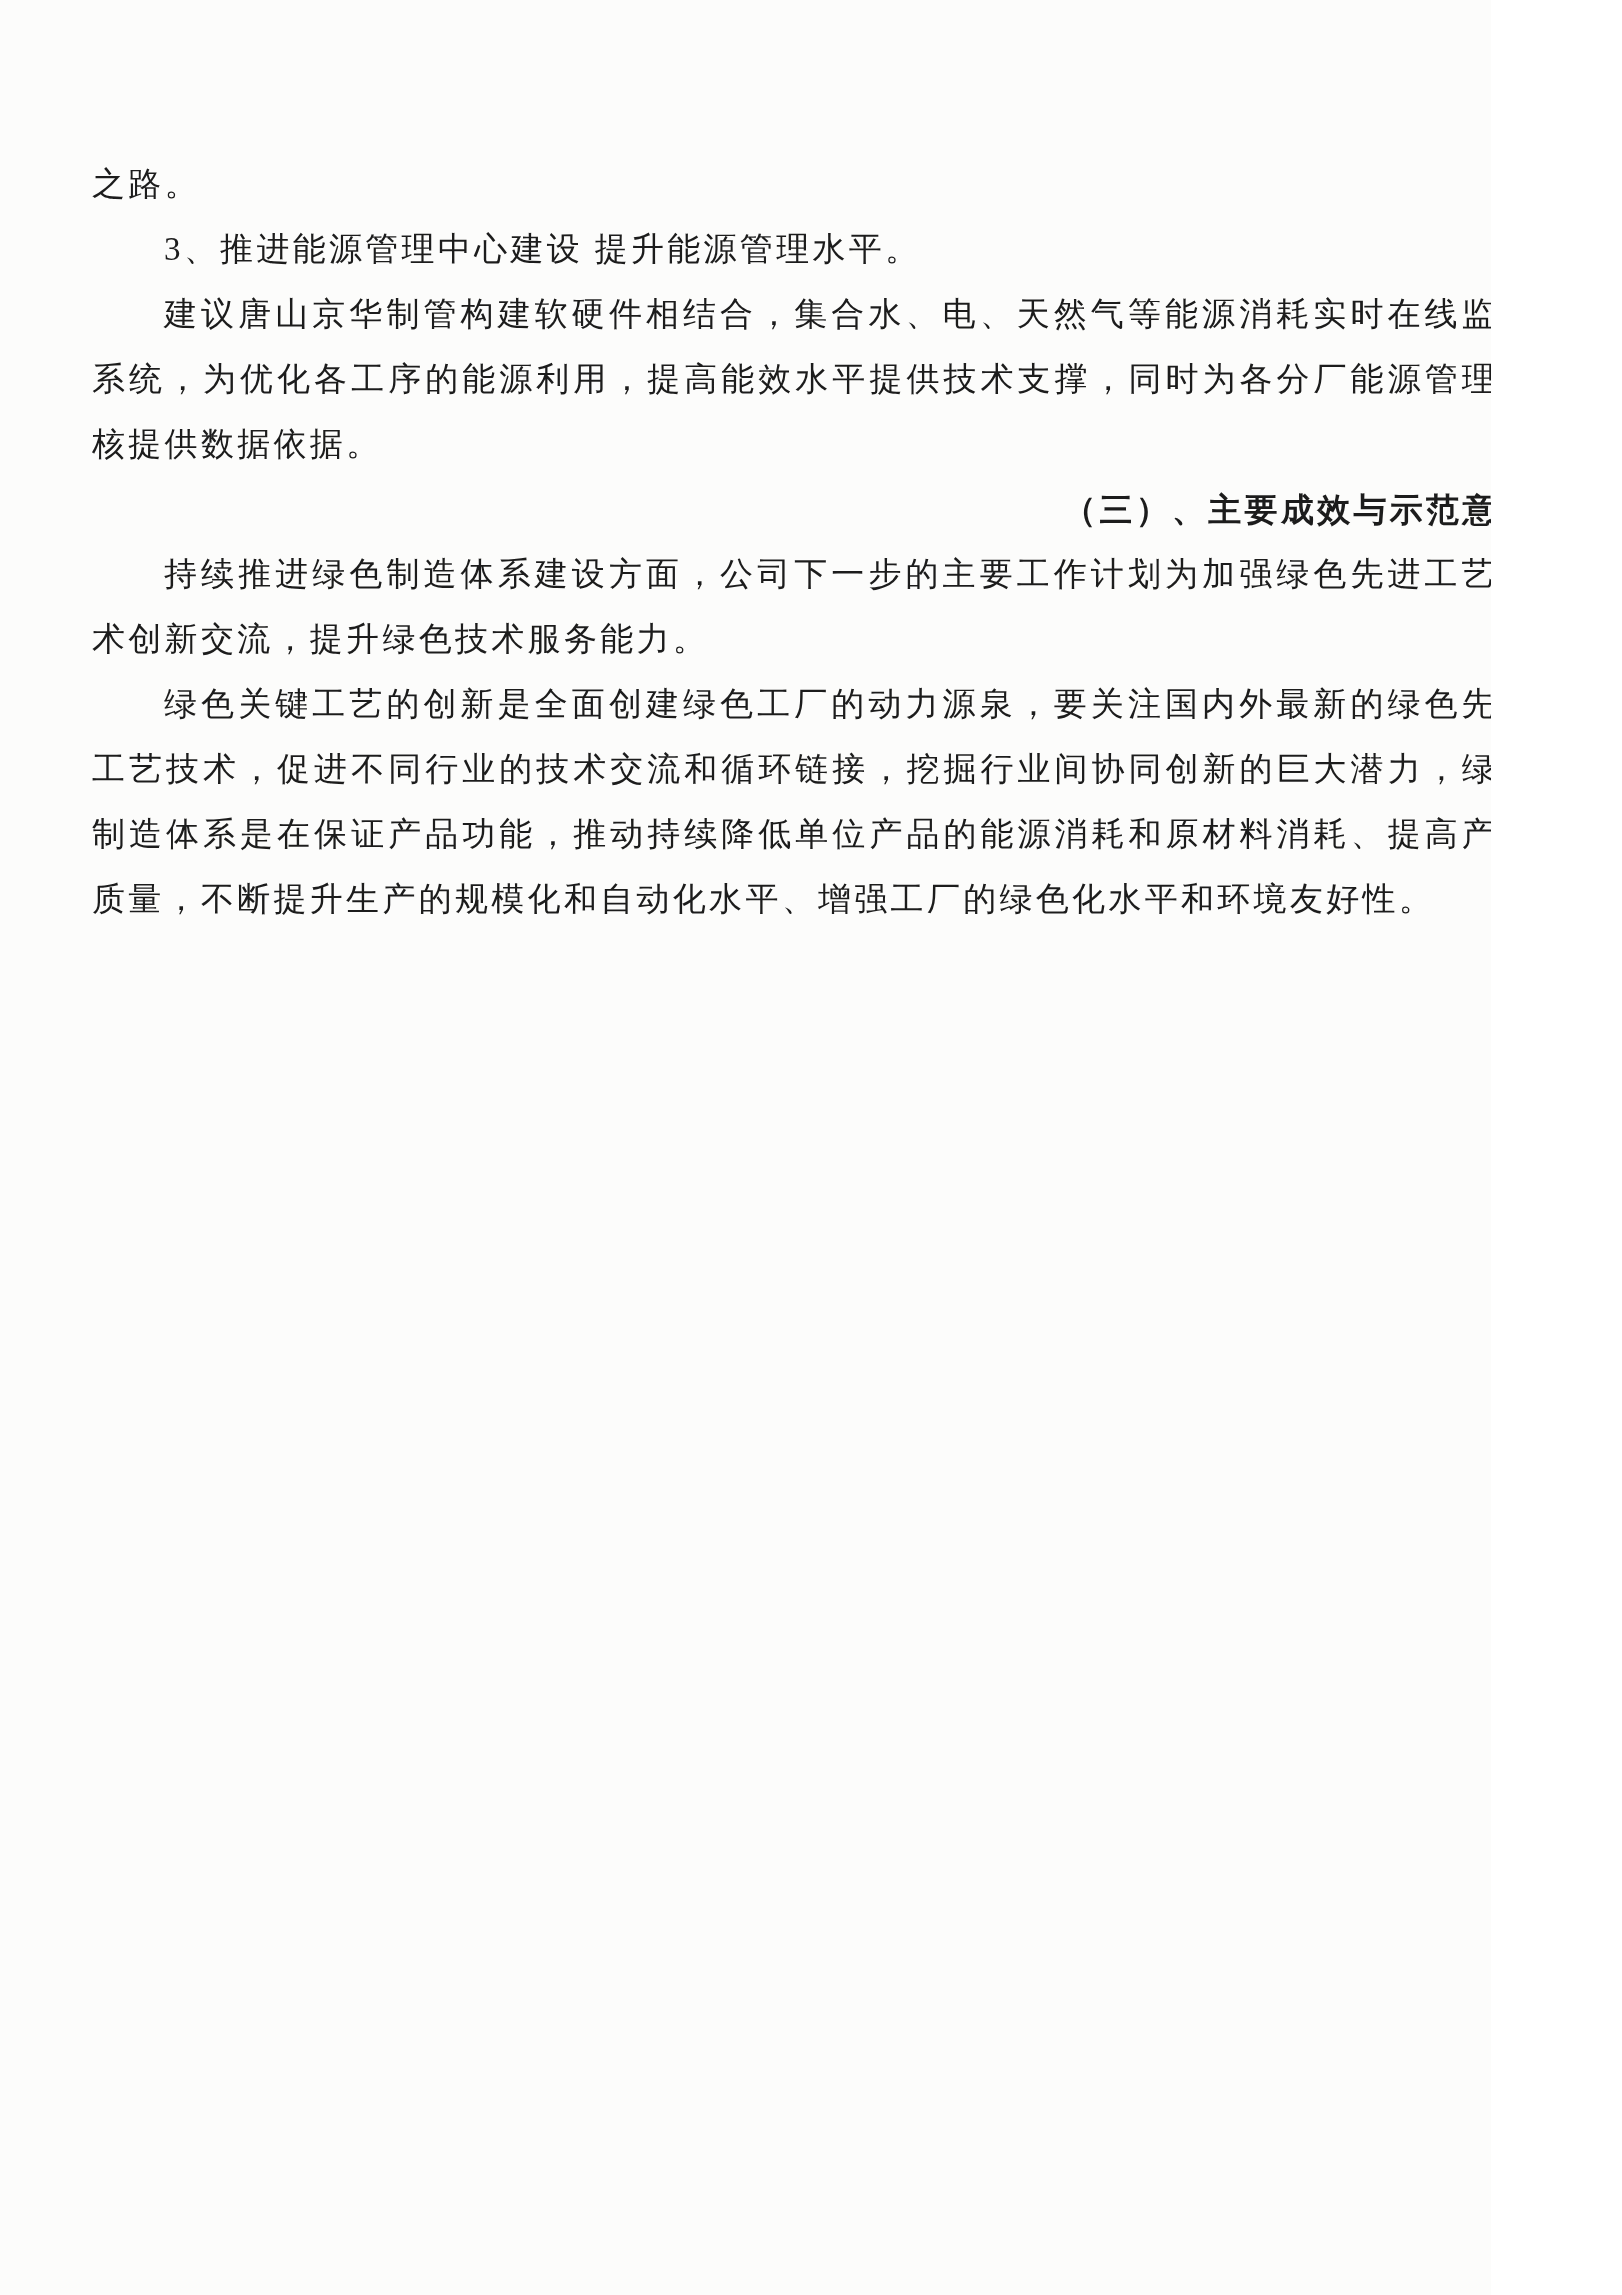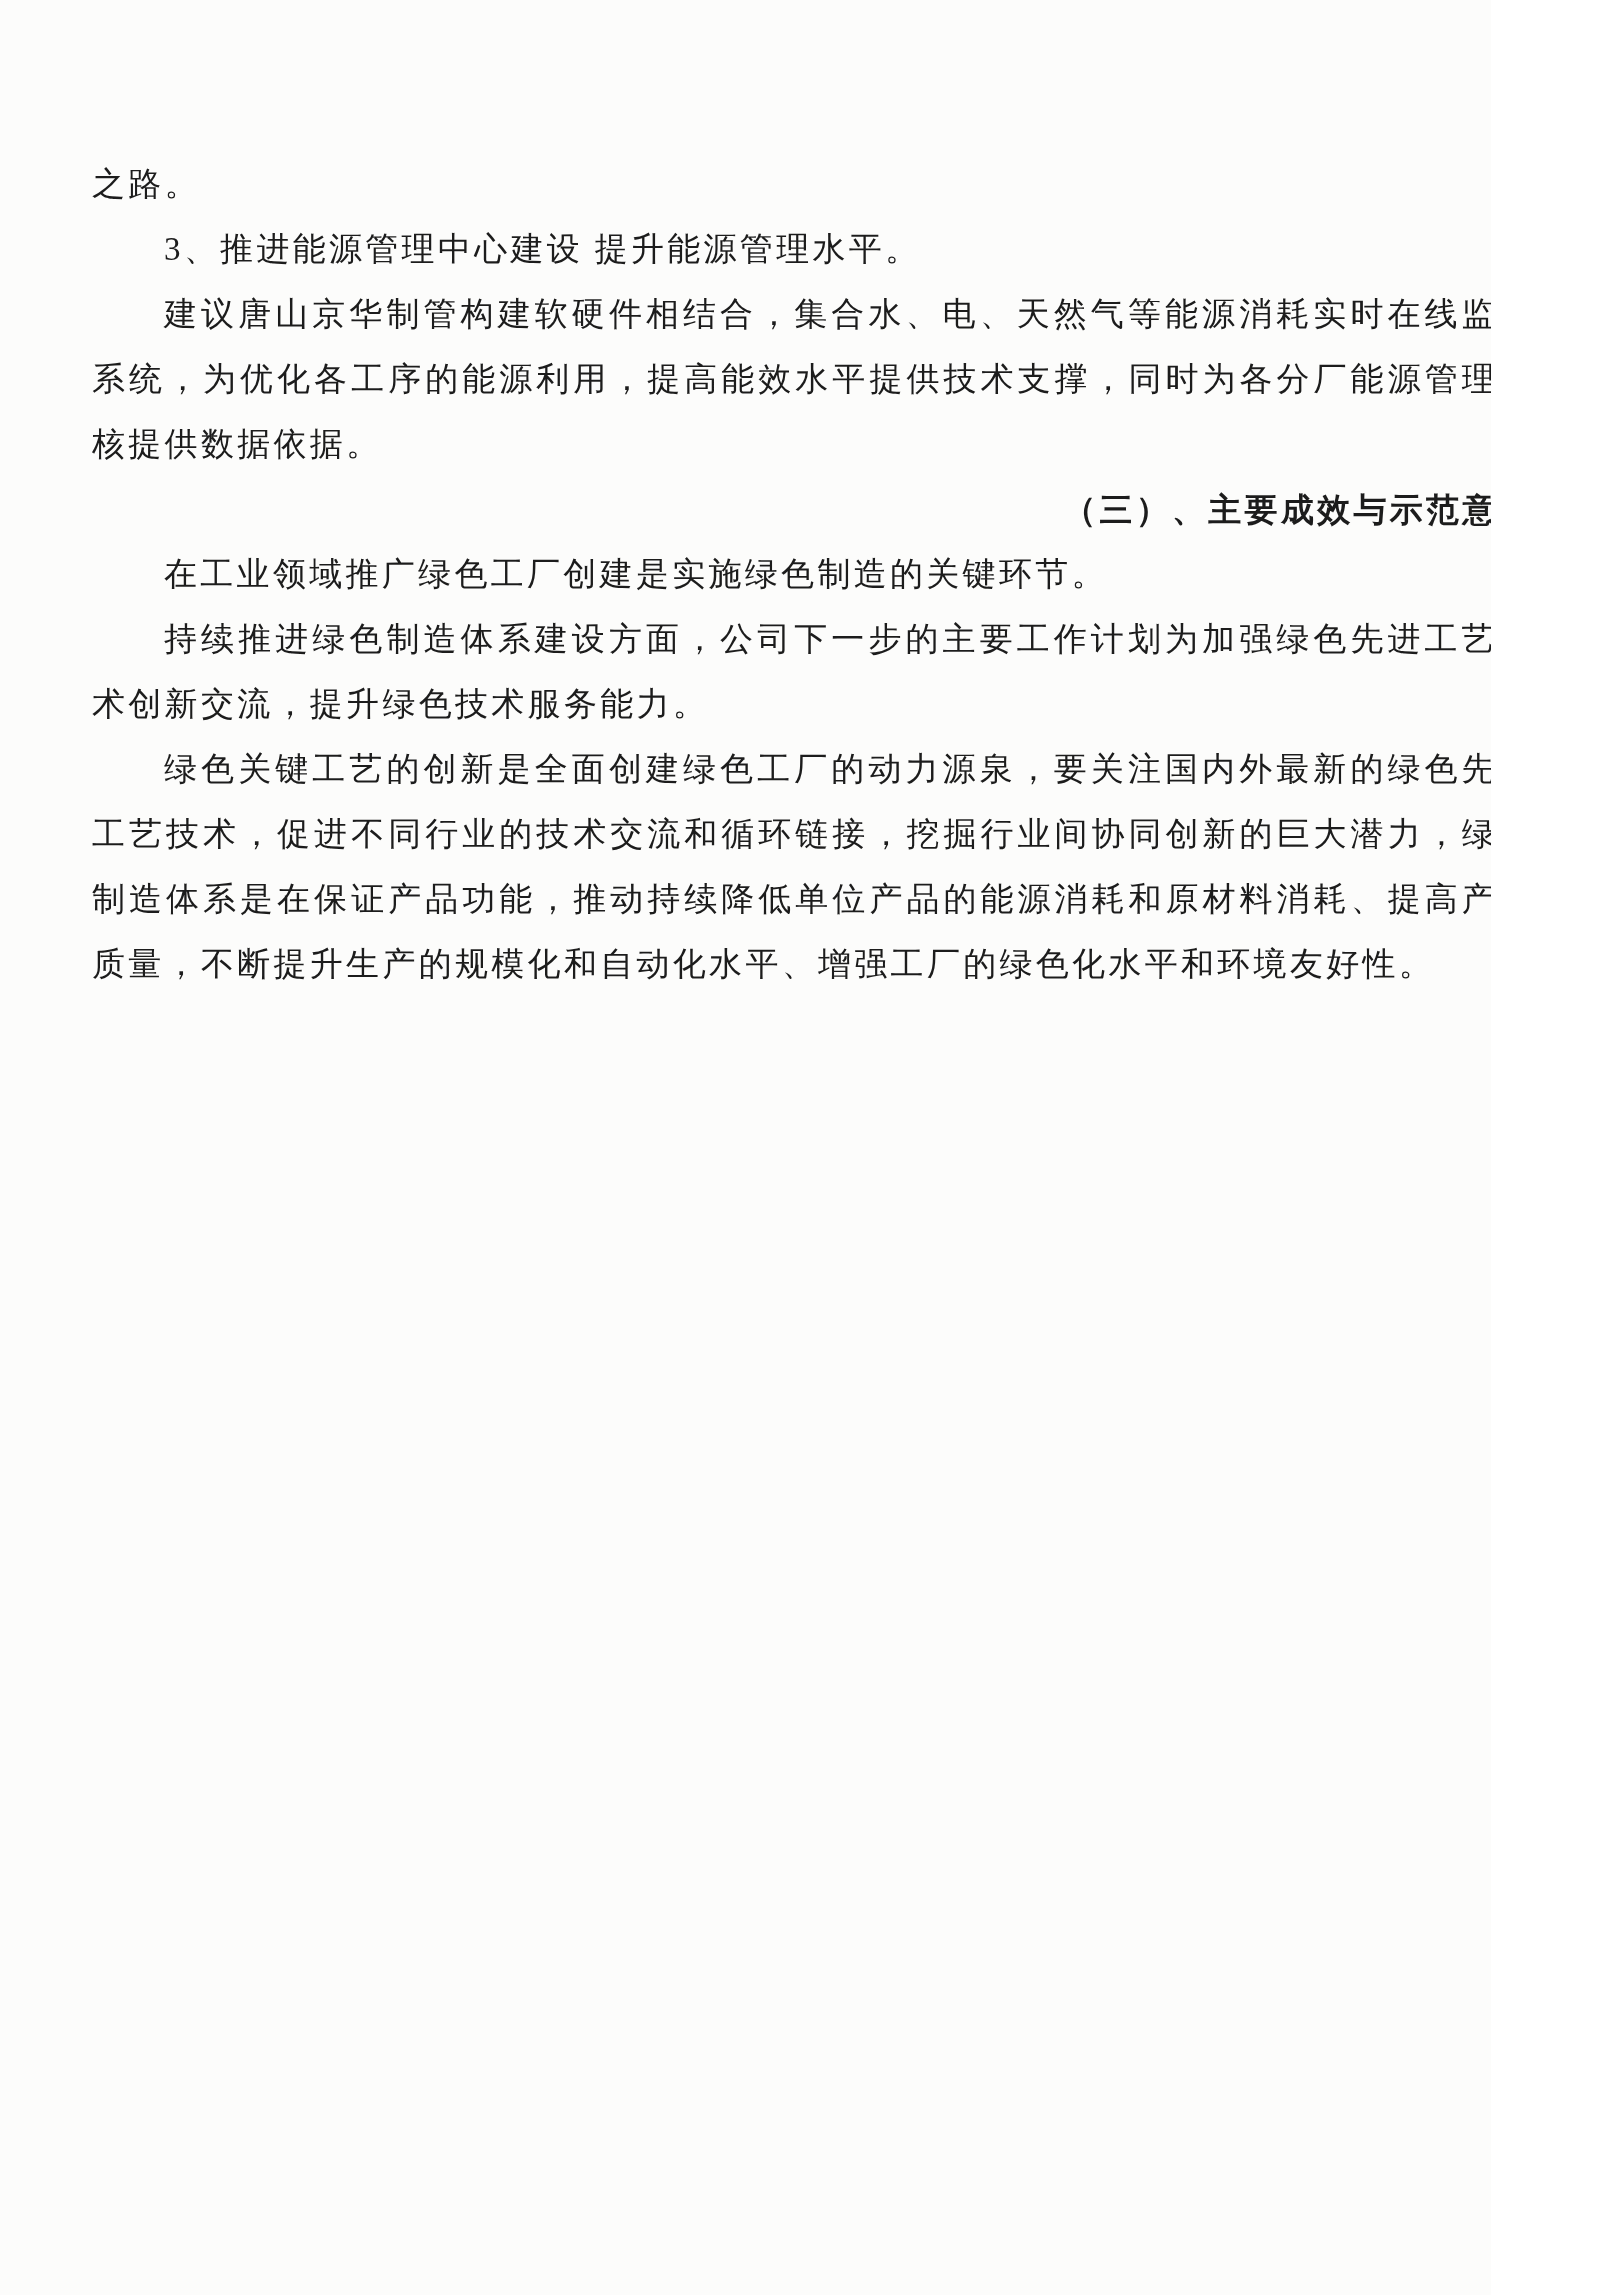--- a/index.html
+++ b/index.html
@@ -45,18 +45,17 @@
 </style>
 </head>
 <body>
 
 <div class="page">
   <div class="content">
     <p class="continuation">之路。</p>
     <p>3、推进能源管理中心建设 提升能源管理水平。</p>
     <p>建议唐山京华制管构建软硬件相结合，集合水、电、天然气等能源消耗实时在线监测系统，为优化各工序的能源利用，提高能效水平提供技术支撑，同时为各分厂能源管理考核提供数据依据。</p>
     <p class="section-heading">（三）、主要成效与示范意义</p>
-    <p>在工业领域推广绿色工厂创建是实施绿色制造的关键环节。</p>
     <p>持续推进绿色制造体系建设方面，公司下一步的主要工作计划为加强绿色先进工艺技术创新交流，提升绿色技术服务能力。</p>
     <p>绿色关键工艺的创新是全面创建绿色工厂的动力源泉，要关注国内外最新的绿色先进工艺技术，促进不同行业的技术交流和循环链接，挖掘行业间协同创新的巨大潜力，绿色制造体系是在保证产品功能，推动持续降低单位产品的能源消耗和原材料消耗、提高产品质量，不断提升生产的规模化和自动化水平、增强工厂的绿色化水平和环境友好性。</p>
   </div>
 </div>
 
 
 </body></html>

